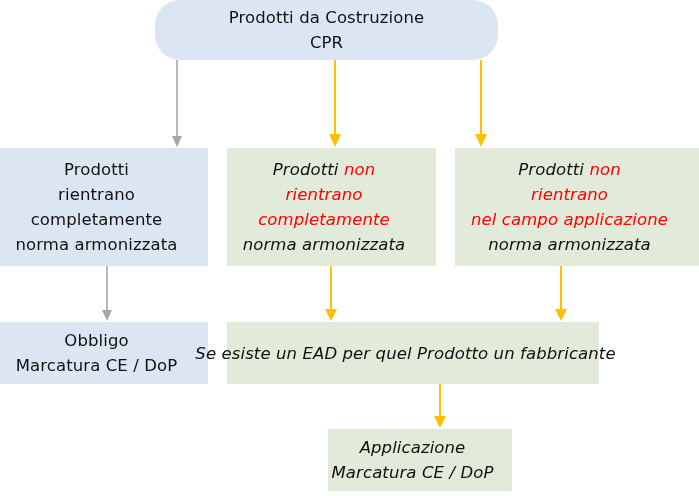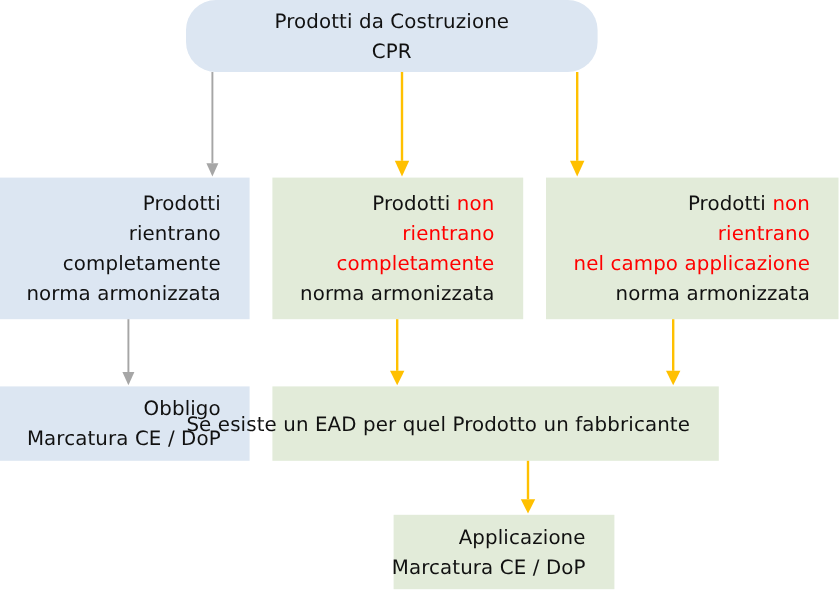--- a/index.html
+++ b/index.html
@@ -20,23 +20,23 @@
     box-sizing: border-box;
     display: flex;
     flex-direction: column;
     justify-content: center;
     color: #111111;
     font-size: 16.5px;
     line-height: 25px;
     letter-spacing: 0.1px;
   }
   .box.blue { background: #dce6f2; }
-  .box.green { background: #e2ebd9; }
+  .box.green { background: #e2ebd9; font-style: italic; }
   .box.center { align-items: center; text-align: center; }
-  .box.left { align-items: flex-end; text-align: left; padding-left: 9px; padding-right: 24px; }
+  .box.left { align-items: center; text-align: left; padding-left: 9px; padding-right: 24px; }
   .ln { display: block; white-space: nowrap; }
   .red { color: #ff0000; }
 
   .arrow {
     position: absolute;
   }
   .arrow svg { display: block; overflow: visible; }
 </style>
 </head>
 <body>

